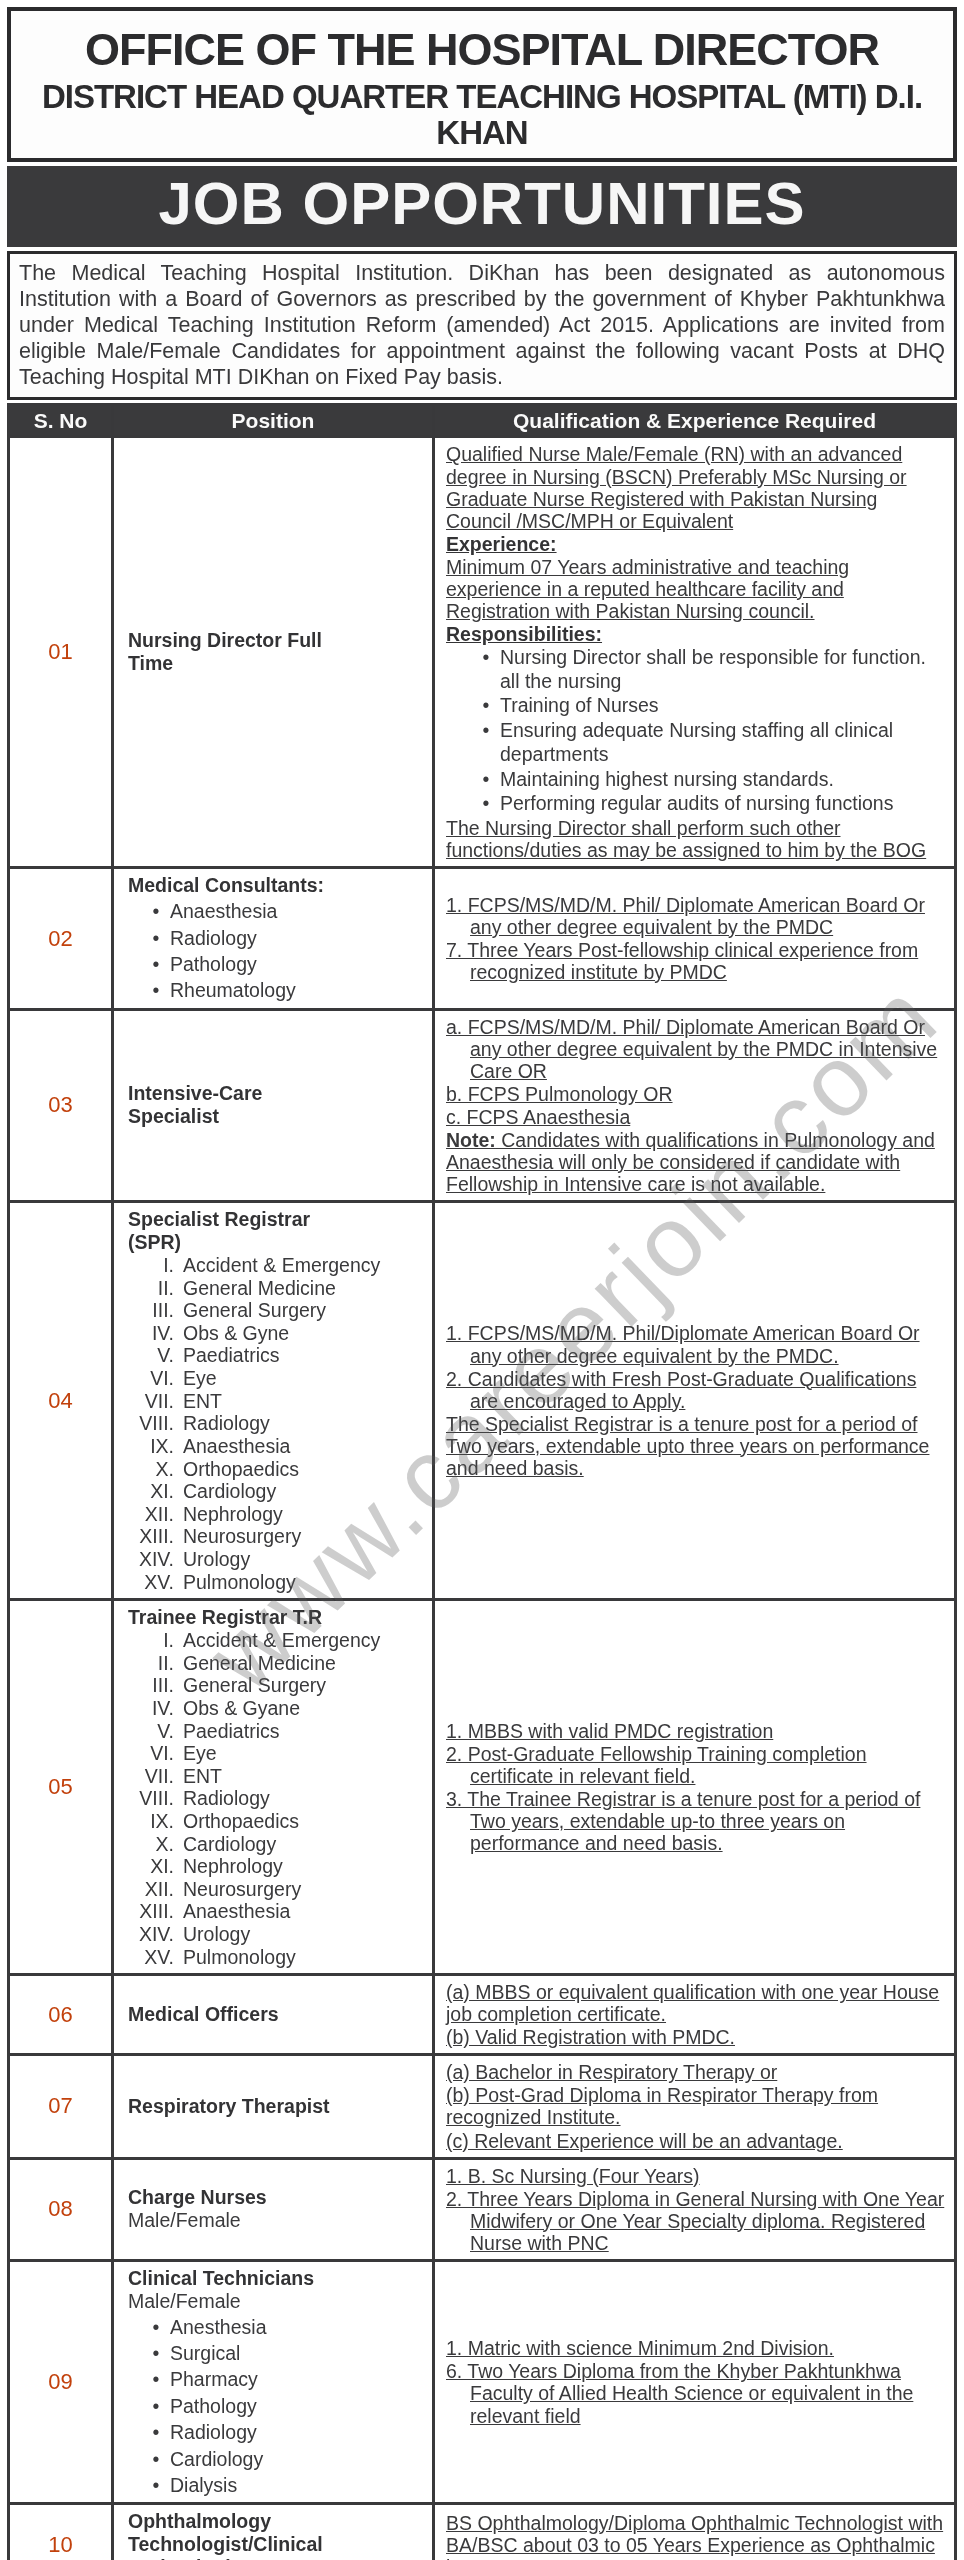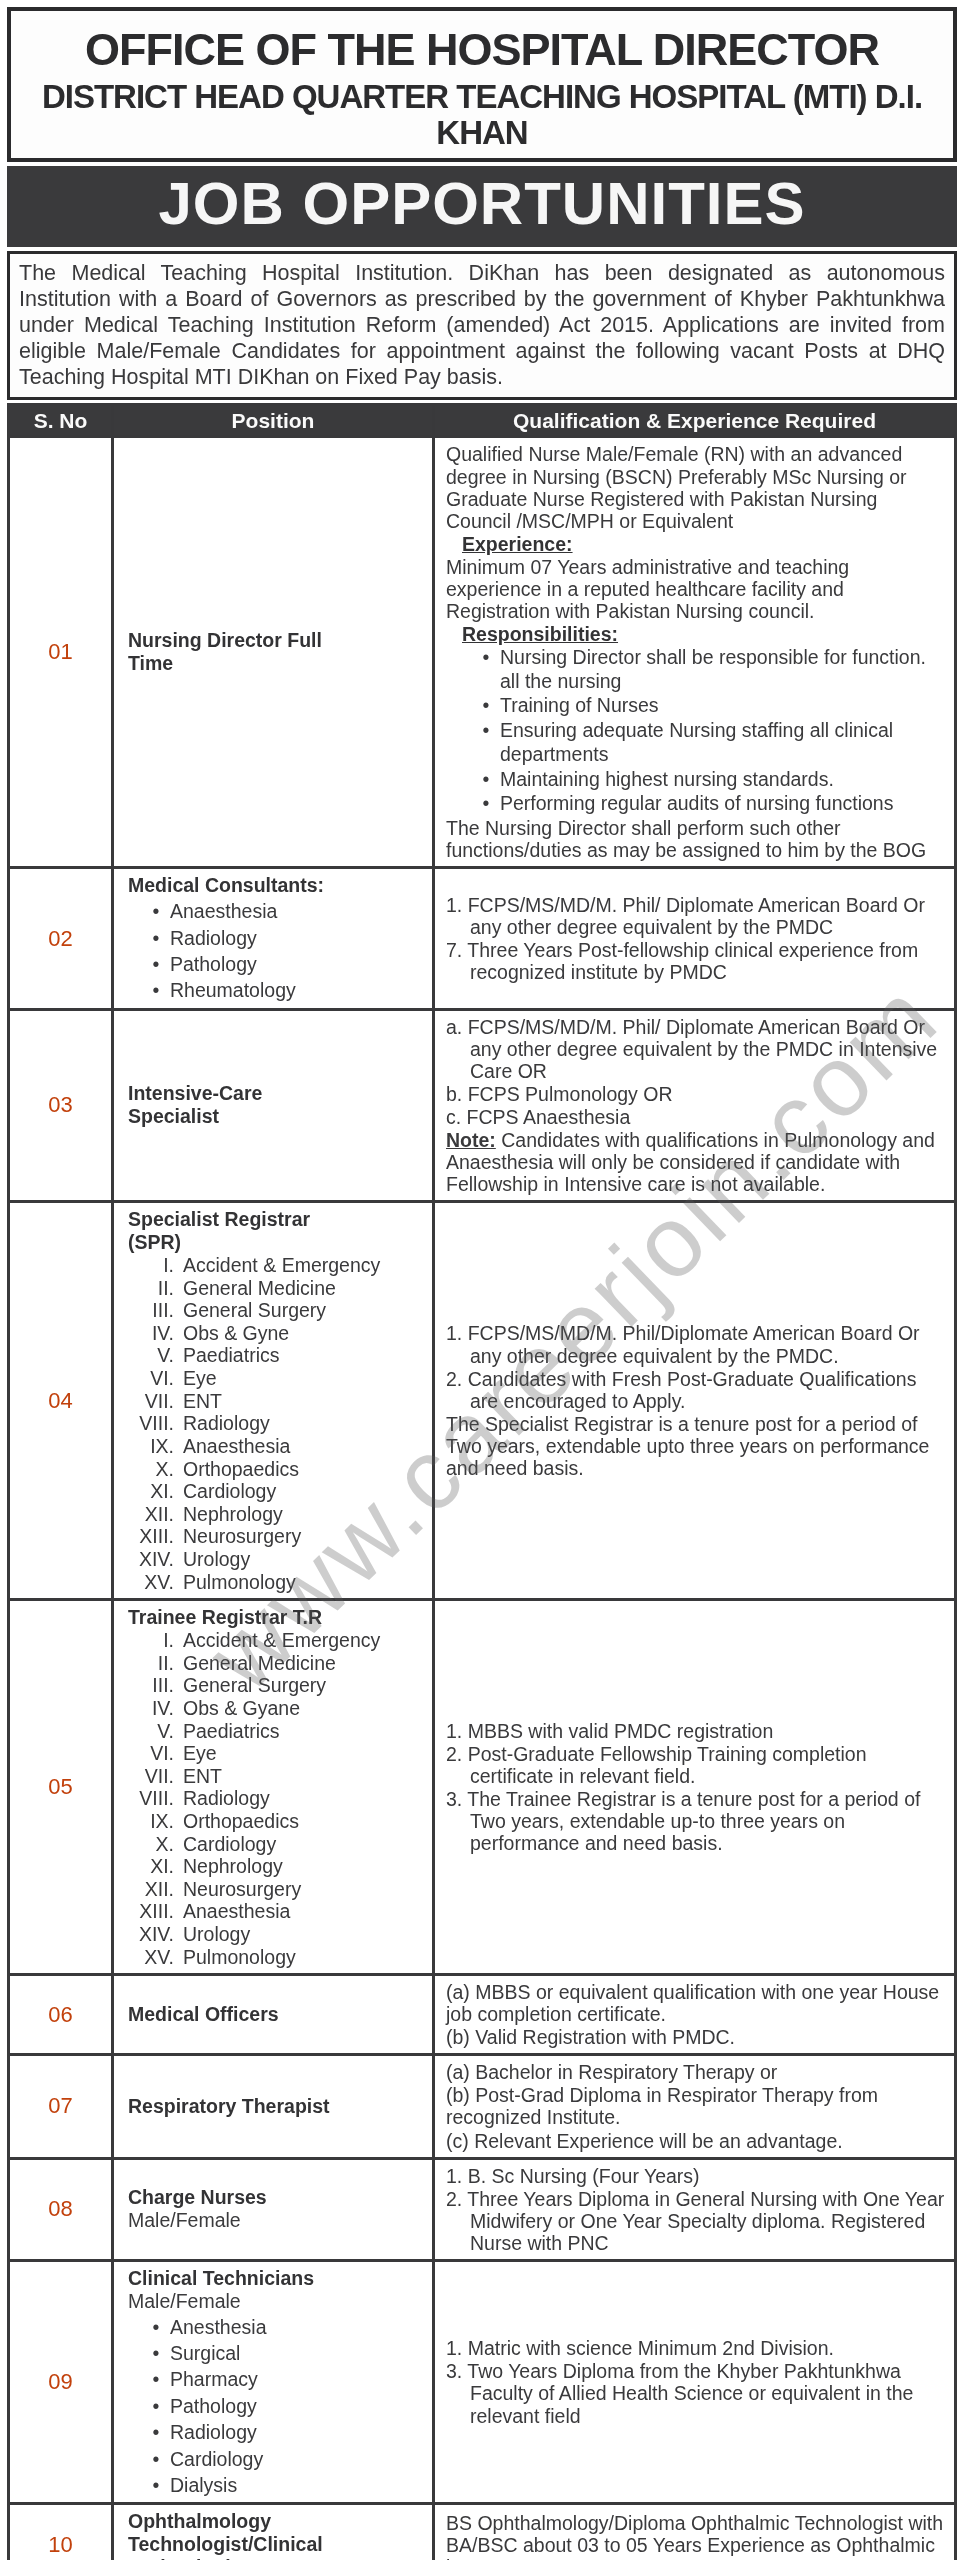--- a/index.html
+++ b/index.html
@@ -43,23 +43,23 @@
   td.sno { text-align:center; font-size:22px; color:#c2410c; }
   td.pos { padding:5px 4px 5px 14px; font-size:19.5px; line-height:1.18; }
   .pos-title { font-weight:bold; color:#333335; }
   .pos-sub { color:#3b3b3d; }
   .pos-bullet { display:flex; padding-left:14px; margin-top:2px; line-height:1.25; }
   .pos-bullet .dot, .q-bullet .dot { flex:none; width:28px; text-align:center; }
   .roman { display:flex; line-height:1.16; }
   .rn { flex:none; width:46px; text-align:right; margin-right:9px; }
   .rt { flex:1; }
   td.qual { padding:4px 8px 4px 11px; font-size:19.5px; line-height:1.13; color:#3a3a3c; }
-  .q-para { margin:1px 0; }
+  .q-para { margin:1px 0;text-decoration:underline; }
   .q-para.hang { padding-left:24px; text-indent:-24px; }
-  .q-head { font-weight:bold; text-decoration:underline; color:#333335; margin:1px 16px; }
+  .q-head { font-weight:bold; text-decoration:underline; color:#333335; margin:1px 0; }
   .q-bullet { display:flex; padding-left:26px; margin:1px 0; line-height:1.22; }
   .q-note-prefix { font-weight:bold; text-decoration:underline; }
 
   
   .watermark {
     position:absolute; left:185px; top:1630px;
     transform:rotate(-44deg); transform-origin:left top;
     font-size:100px; letter-spacing:4px; white-space:nowrap;
     color:rgba(90,90,90,0.30); pointer-events:none; z-index:5;
   }
@@ -369,21 +369,21 @@
               <span class="dot">•</span>
               <span>Cardiology</span>
             </div>
             <div class="pos-bullet">
               <span class="dot">•</span>
               <span>Dialysis</span>
             </div>
           </td>
           <td class="qual">
             <div class="q-para hang">1. Matric with science Minimum 2nd Division.</div>
-            <div class="q-para hang">3. Two Years Diploma from the Khyber Pakhtunkhwa Faculty of Allied Health Science or equivalent in the relevant field</div>
+            <div class="q-para hang">6. Two Years Diploma from the Khyber Pakhtunkhwa Faculty of Allied Health Science or equivalent in the relevant field</div>
           </td>
         </tr>
         <tr>
           <td class="sno">10</td>
           <td class="pos">
             <div class="pos-title">Ophthalmology</div>
             <div class="pos-title">Technologist/Clinical</div>
             <div class="pos-title">Technologist</div>
           </td>
           <td class="qual">

